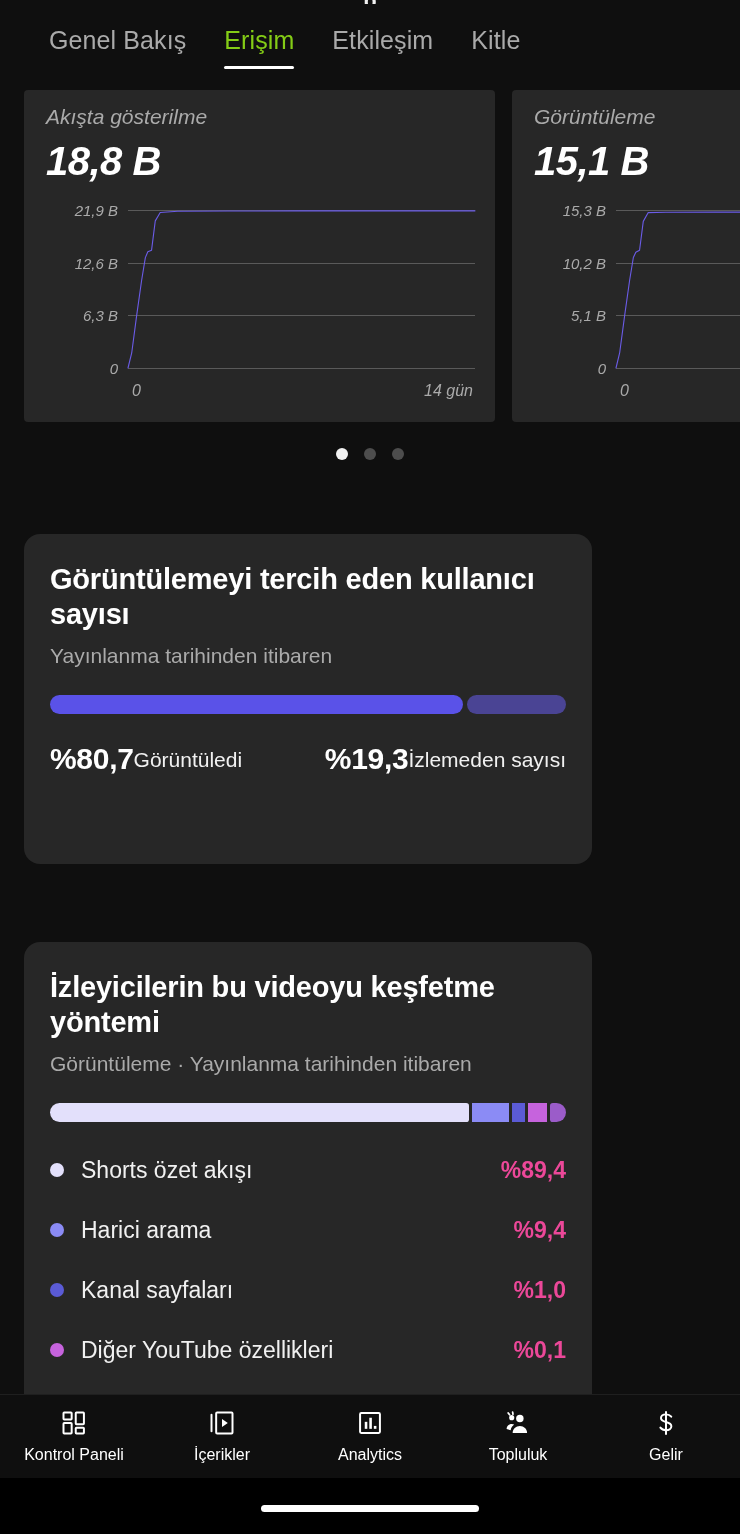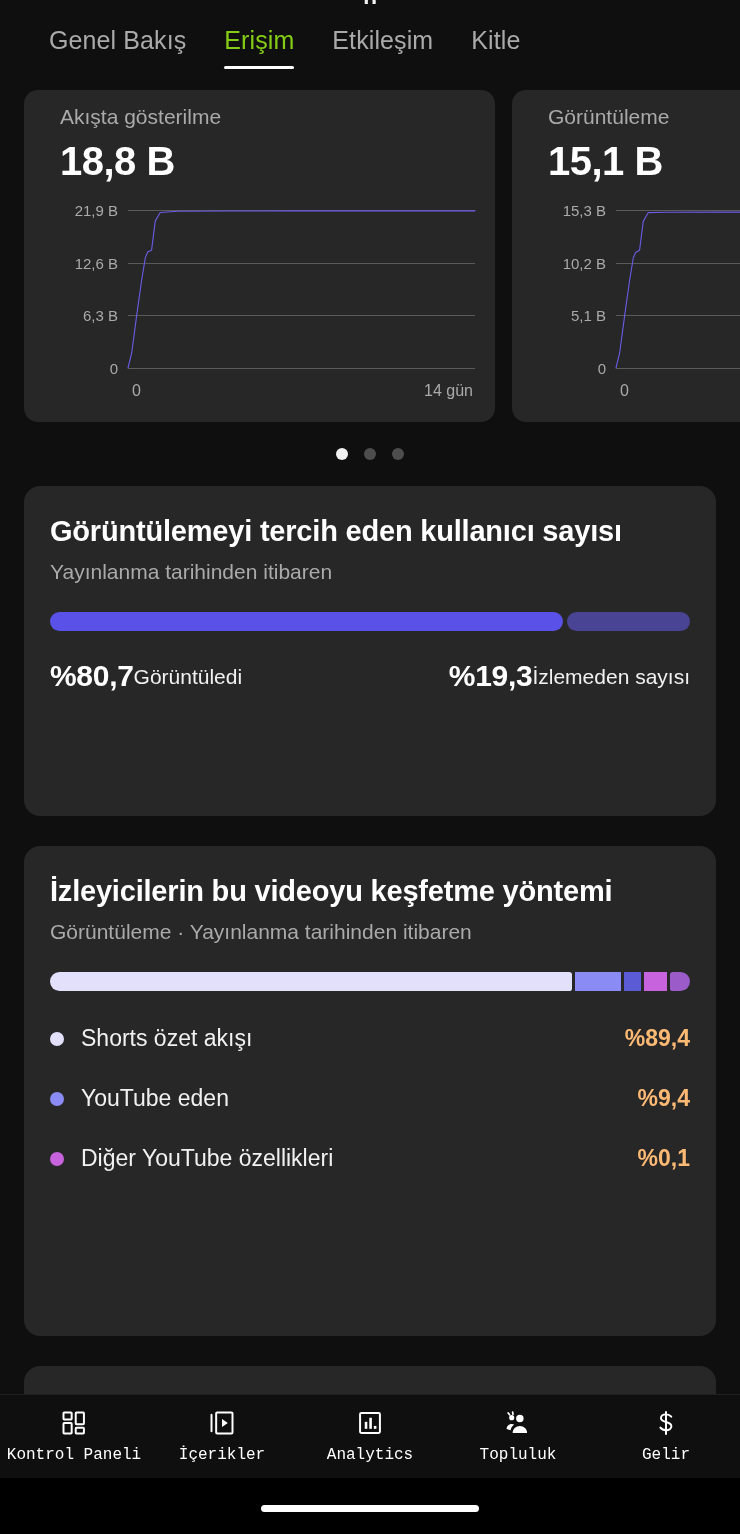--- a/index.html
+++ b/index.html
@@ -32,22 +32,22 @@
     content: ""; position: absolute; left: 19px; right: 19px; bottom: 0;
     height: 3px; background: #ffffff; border-radius: 2px;
   }
 
   
   .carousel {
     position: absolute; top: 90px; left: 0; width: 740px; height: 332px;
     display: flex; gap: 17px; padding-left: 24px; overflow: hidden;
   }
   .mini-card {
-    flex: 0 0 471px; height: 332px; background: #272727; border-radius: 14px;
-    padding: 14px 22px 10px 36px; position: relative;
+    flex: 0 0 471px; height: 332px; background: #272727; border-radius: 4px;
+    padding: 14px 22px 10px 22px; position: relative; font-style: italic;
   }
   .mini-title { font-size: 21px; color: #aaaaaa; line-height: 1.2; }
   .mini-value {
     font-size: 40px; color: #ffffff; font-weight: 700; letter-spacing: -0.5px;
     margin-top: 10px;
   }
   .mini-chart { position: absolute; left: 26px; right: 20px; top: 120px; height: 196px; }
   .plot { position: absolute; left: 78px; right: 0; top: 0; bottom: 38px; }
   .gridline { position: absolute; left: 0; right: 0; height: 1px; background: #5a5a5a; }
   .ytick {
@@ -64,22 +64,22 @@
   
   .dots {
     position: absolute; top: 448px; left: 0; width: 740px;
     display: flex; justify-content: center; gap: 16px;
   }
   .dot { width: 12px; height: 12px; border-radius: 50%; background: #4d4d4d; }
   .dot.active { background: #f1f1f1; }
 
   
   .card {
-    position: absolute; left: 24px; width: 692px;
-    background: #272727; border-radius: 16px; padding: 28px 26px 26px 26px;
+    position: absolute; left: 24px; width: 568px;
+    background: #272727; border-radius: 16px; padding: 28px 26px 26px 26px; margin-top: 48px;
   }
   .card-title {
     font-size: 29px; font-weight: 700; color: #ffffff; line-height: 1.22;
     letter-spacing: -0.2px;
   }
   .card-sub { font-size: 21px; color: #aaaaaa; margin-top: 10px; line-height: 1.25; }
 
   
   .split-bar { display: flex; gap: 4px; height: 19px; margin-top: 26px; }
   .split-seg { border-radius: 10px; height: 19px; }
@@ -97,30 +97,30 @@
   .stack-seg:last-child { border-radius: 3px 10px 10px 3px; }
 
   .legend { margin-top: 18px; }
   .legend-row {
     display: flex; align-items: center; height: 60px;
   }
   .legend-dot { width: 14px; height: 14px; border-radius: 50%; flex: 0 0 14px; }
   .legend-label {
     font-size: 23px; color: #f1f1f1; margin-left: 17px; flex: 1 1 auto; white-space: nowrap;
   }
-  .legend-val { font-size: 23px; color: #fdba74; font-weight: 700; white-space: nowrap; }
+  .legend-val { font-size: 23px; color: #ec4899; font-weight: 700; white-space: nowrap; }
 
   
   .bottom-nav {
     position: absolute; left: 0; bottom: 56px; width: 740px; height: 84px;
     background: #0f0f0f; display: flex; align-items: center;
     border-top: 1px solid #1f1f1f;
   }
   .nav-item {
-    flex: 1 1 0; display: flex; flex-direction: column; align-items: center; gap: 9px; font-family: Liberation Mono, monospace;
+    flex: 1 1 0; display: flex; flex-direction: column; align-items: center; gap: 9px;
   }
   .nav-icon { width: 28px; height: 28px; display: block; color: #ffffff; }
   .nav-label { font-size: 16px; color: #ffffff; white-space: nowrap; }
 
   .home-indicator {
     position: absolute; bottom: 22px; left: 50%; transform: translateX(-50%);
     width: 218px; height: 7px; border-radius: 4px; background: #ffffff;
   }
   .nav-gap { position: absolute; left:0; bottom:0; width:740px; height:56px; background:#000; }
 </style>
@@ -203,40 +203,45 @@
         <div class="split-pct">%80,7</div>
         <div class="split-lbl">Görüntüledi</div>
       </div>
       <div class="split-col right">
         <div class="split-pct">%19,3</div>
         <div class="split-lbl">İzlemeden sayısı</div>
       </div>
     </div>
   </div>
 
-  <div class="card" style="top:846px; height:490px;">
+  <div class="card" style="top:894px; height:490px;">
     <div class="card-title">İzleyicilerin bu videoyu keşfetme yöntemi</div>
     <div class="card-sub">Görüntüleme · Yayınlanma tarihinden itibaren</div>
     <div class="stack-bar" id="stack-bar">
         <div class="stack-seg" style="flex: 80.5 1 0px; background: rgb(227, 224, 251);"></div>
         <div class="stack-seg" style="flex: 7.2 1 0px; background: rgb(139, 139, 245);"></div>
         <div class="stack-seg" style="flex: 2.5 1 0px; background: rgb(91, 91, 214);"></div>
         <div class="stack-seg" style="flex: 3.6 1 0px; background: rgb(198, 99, 221);"></div>
         <div class="stack-seg" style="flex: 3.1 1 0px; background: rgb(155, 92, 201);"></div>
       </div>
     <div class="legend" id="legend">
         <div class="legend-row">
           <span class="legend-dot" style="background: rgb(227, 224, 251);"></span>
           <span class="legend-label">Shorts özet akışı</span>
           <span class="legend-val">%89,4</span>
         </div>
         <div class="legend-row">
           <span class="legend-dot" style="background: rgb(139, 139, 245);"></span>
-          <span class="legend-label">YouTube eden</span>
+          <span class="legend-label">Harici arama</span>
           <span class="legend-val">%9,4</span>
+        </div>
+        <div class="legend-row">
+          <span class="legend-dot" style="background: rgb(91, 91, 214);"></span>
+          <span class="legend-label">Kanal sayfaları</span>
+          <span class="legend-val">%1,0</span>
         </div>
         <div class="legend-row">
           <span class="legend-dot" style="background: rgb(198, 99, 221);"></span>
           <span class="legend-label">Diğer YouTube özellikleri</span>
           <span class="legend-val">%0,1</span>
         </div>
       </div>
   </div>
 
   <div class="card" style="top:1366px; height:120px;">

